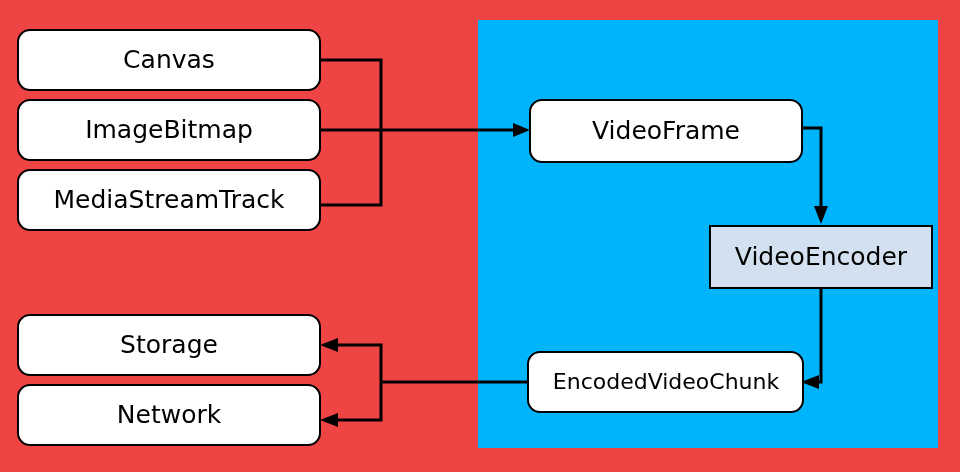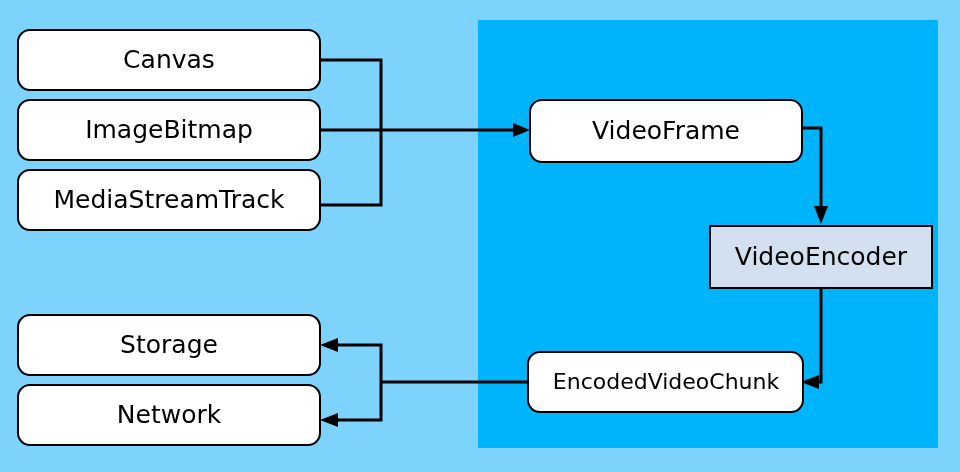--- a/index.html
+++ b/index.html
@@ -9,21 +9,21 @@
   body {
     width: 960px;
     height: 472px;
     overflow: hidden;
     font-family: "DejaVu Sans", sans-serif;
   }
   #diagram {
     position: relative;
     width: 960px;
     height: 472px;
-    background: #7dd3fc;
+    background: #ef4444;
   }
   #diagram-svg {
     position: absolute;
     left: 0;
     top: 0;
     width: 960px;
     height: 472px;
   }
   .node-label {
     font-family: "DejaVu Sans", sans-serif;

